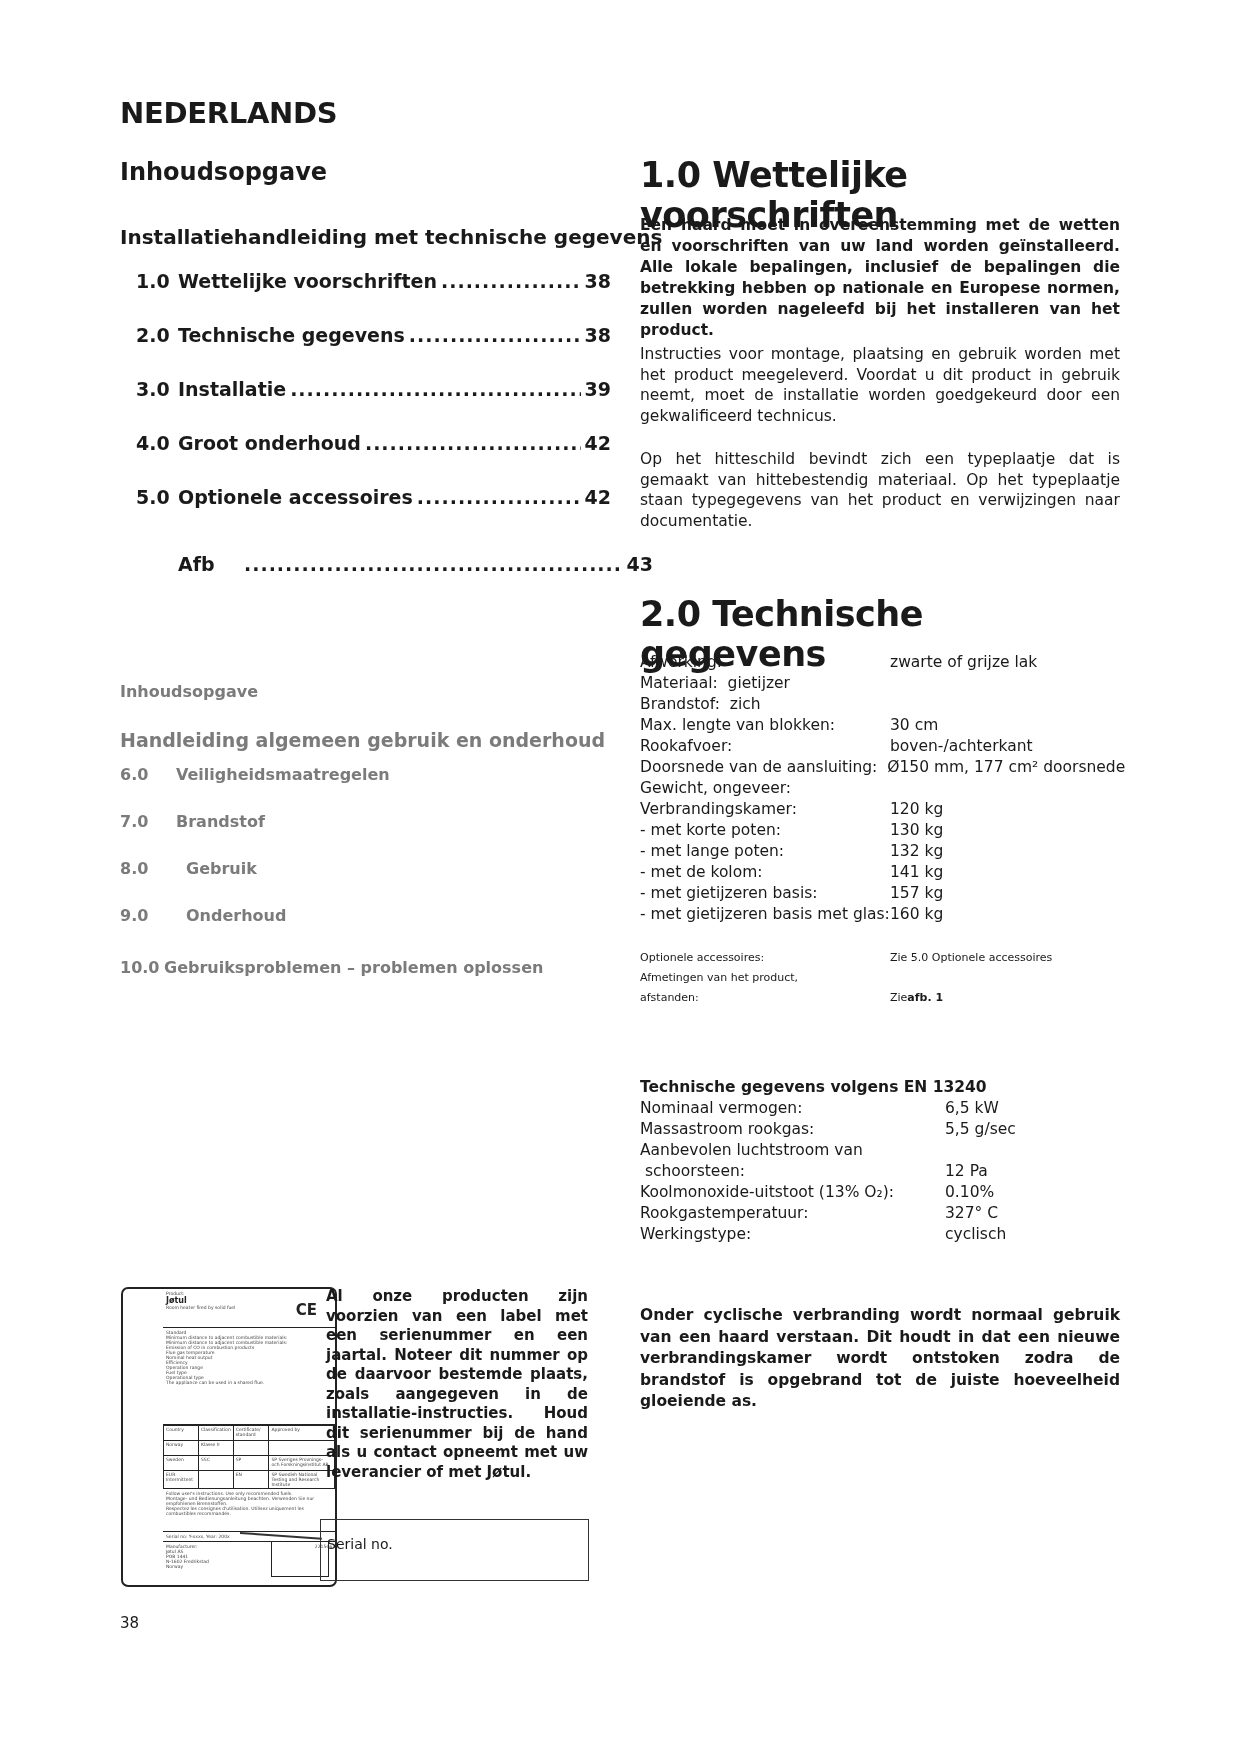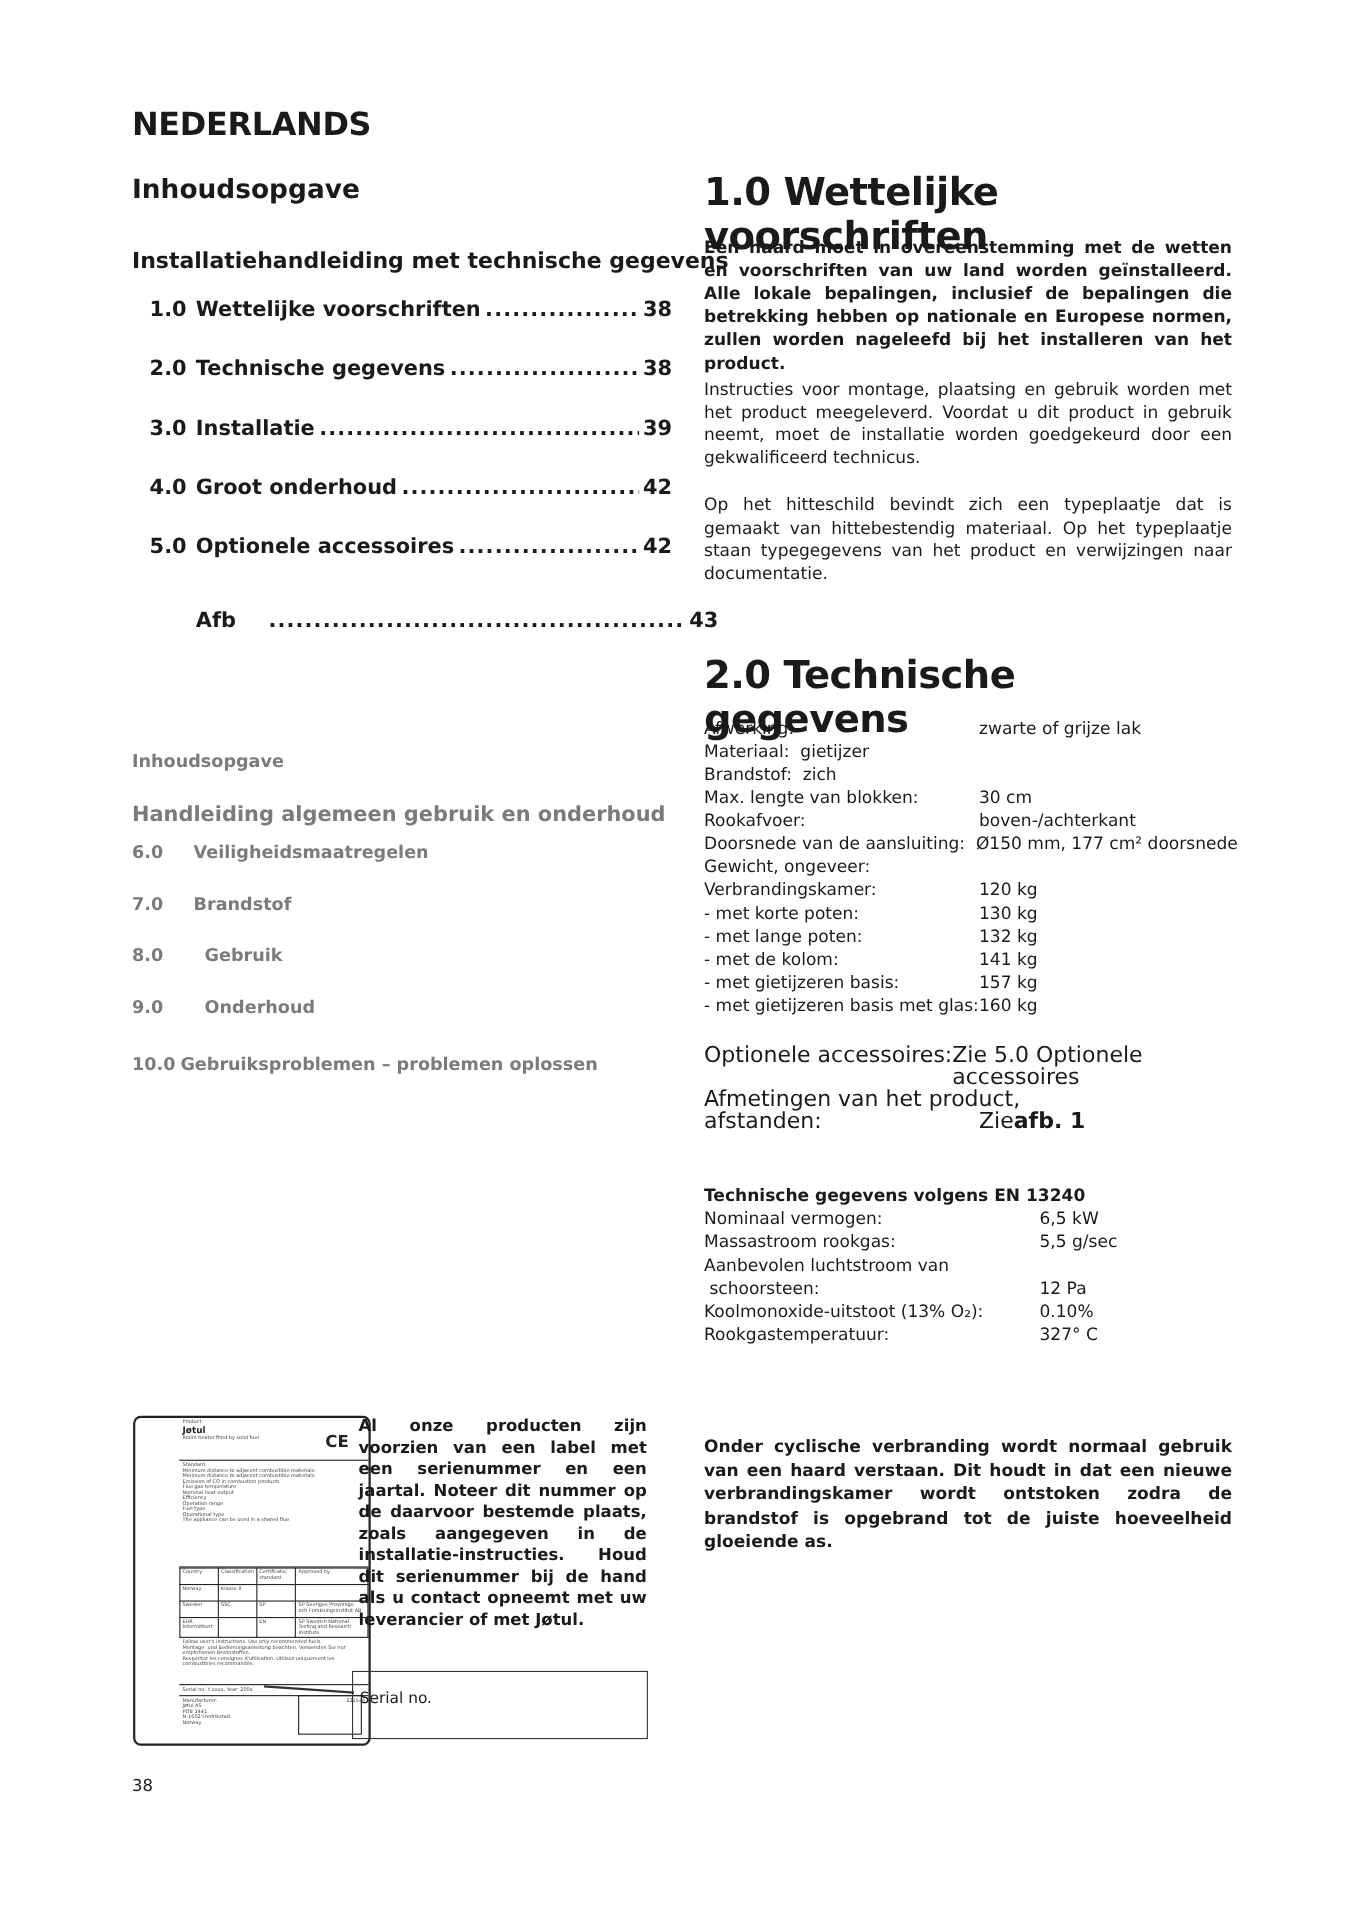--- a/index.html
+++ b/index.html
@@ -31,21 +31,21 @@
   .h1 { top: 155px; font-size: 35px; font-weight: bold; letter-spacing: -0.5px; }
   .p-bold { top: 215px; font-size: 15.5px; font-weight: bold; line-height: 21px; text-align: justify; }
   .p { font-size: 15.5px; line-height: 20.5px; text-align: justify; }
   .p1 { top: 344px; }
   .p2 { top: 449px; }
   .h2 { top: 594px; font-size: 35px; font-weight: bold; letter-spacing: -0.5px; }
   .spec { top: 652px; font-size: 15.5px; line-height: 21px; }
   .spec-row { display: flex; }
   .spec-row .k { width: 250px; white-space: nowrap; }
   .spec-row .inline { white-space: nowrap; }
-  .spec2 { top: 948px; font-size: 20px; line-height: 20px; }
+  .spec2 { top: 948px; font-size: 11px; line-height: 20px; }
   .en { top: 1077px; font-size: 15.5px; line-height: 21px; }
   .en-row { display: flex; }
   .en-row .k { width: 305px; white-space: nowrap; }
   .cyc { top: 1305px; font-size: 15.5px; font-weight: bold; line-height: 21.5px; text-align: justify; }
 
   .label-box { left: 121px; top: 1287px; width: 172px; height: 296px; border: 2px solid #222; border-radius: 7px; font-size: 4.5px; color: #444; padding-left: 40px; }
   .label-box .sec { border-bottom: 1.5px solid #222; padding: 2px 3px; }
   .label-box .jotul { font-size: 8px; font-weight: bold; color: #222; }
   .label-box .ce { position: absolute; right: 18px; top: 12px; font-size: 15px; font-weight: bold; color: #222; }
   .label-box table { border-collapse: collapse; width: 100%; }
@@ -211,20 +211,24 @@
       <span class="k" style="white-space:pre"> schoorsteen:</span>
       <span>12 Pa</span>
     </div>
   <div class="en-row">
       <span class="k">Koolmonoxide-uitstoot (13% O₂):</span>
       <span>0.10%</span>
     </div>
   <div class="en-row">
       <span class="k">Rookgastemperatuur:</span>
       <span>327° C</span>
+    </div>
+  <div class="en-row">
+      <span class="k">Werkingstype:</span>
+      <span>cyclisch</span>
     </div>
 </div>
 <div class="abs rcol cyc">Onder cyclische verbranding wordt normaal gebruik van een haard verstaan. Dit houdt in dat een nieuwe verbrandingskamer wordt ontstoken zodra de brandstof is opgebrand tot de juiste hoeveelheid gloeiende as.</div>
 
 <div class="abs label-box">
   <div class="sec" style="height:34px;position:relative">
     <div>Product:</div>
     <div class="jotul">Jøtul</div>
     <div>Room heater fired by solid fuel</div>
     <div class="ce">CE</div>

